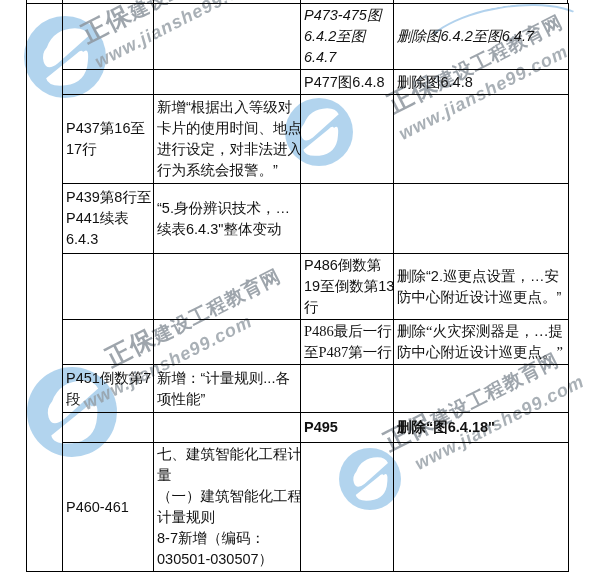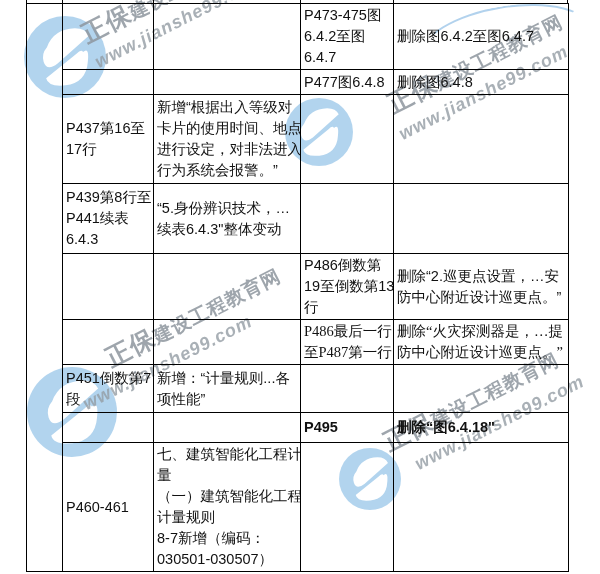--- a/index.html
+++ b/index.html
@@ -46,21 +46,21 @@
     border:1px solid #000;
     vertical-align:middle;
     padding:1px 2px 1px 3px;
     font-size:14.5px;
     line-height:21px;
     color:#111;
     white-space:pre;
     overflow:hidden;
   }
   td.colA{border-top:0;}
-  tr.r1{height:65px;} tr.r2{height:25px;} tr.r3{height:89px;}
+  tr.r1{height:65px;font-style:italic;} tr.r2{height:25px;} tr.r3{height:89px;}
   tr.r4{height:70px;margin-top:20px;} tr.r5{height:65px;} tr.r6{height:45px;font-family:Liberation Serif, serif;}
   tr.r7{height:48px;margin-left:48px;} tr.r8{height:30px;font-weight:bold;} tr.r9{height:127px;}
 
   
   .tick{position:absolute;top:0;width:1px;height:4px;background:#000;}
 </style>
 </head>
 <body>
 
 <div class="page">

